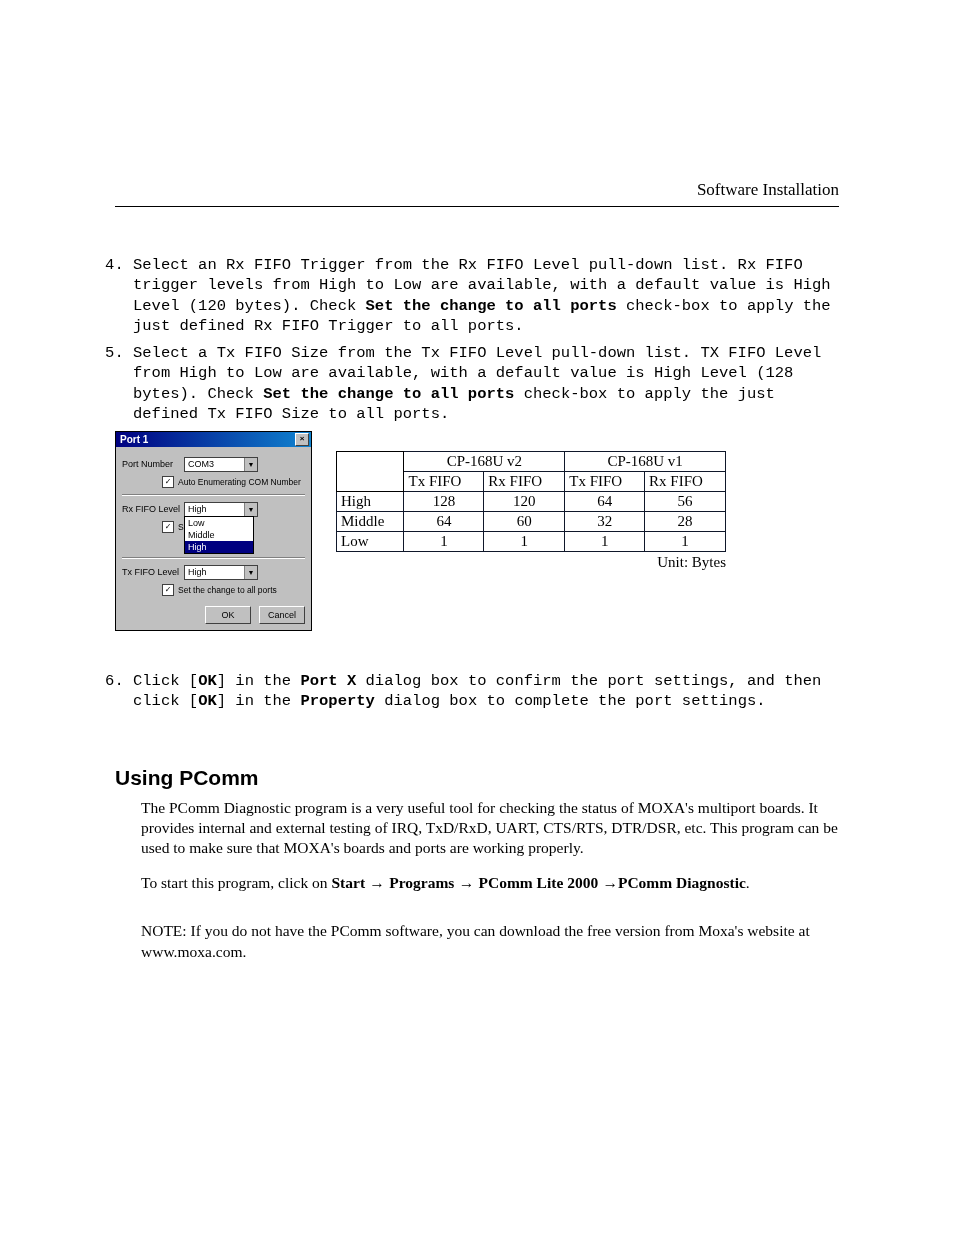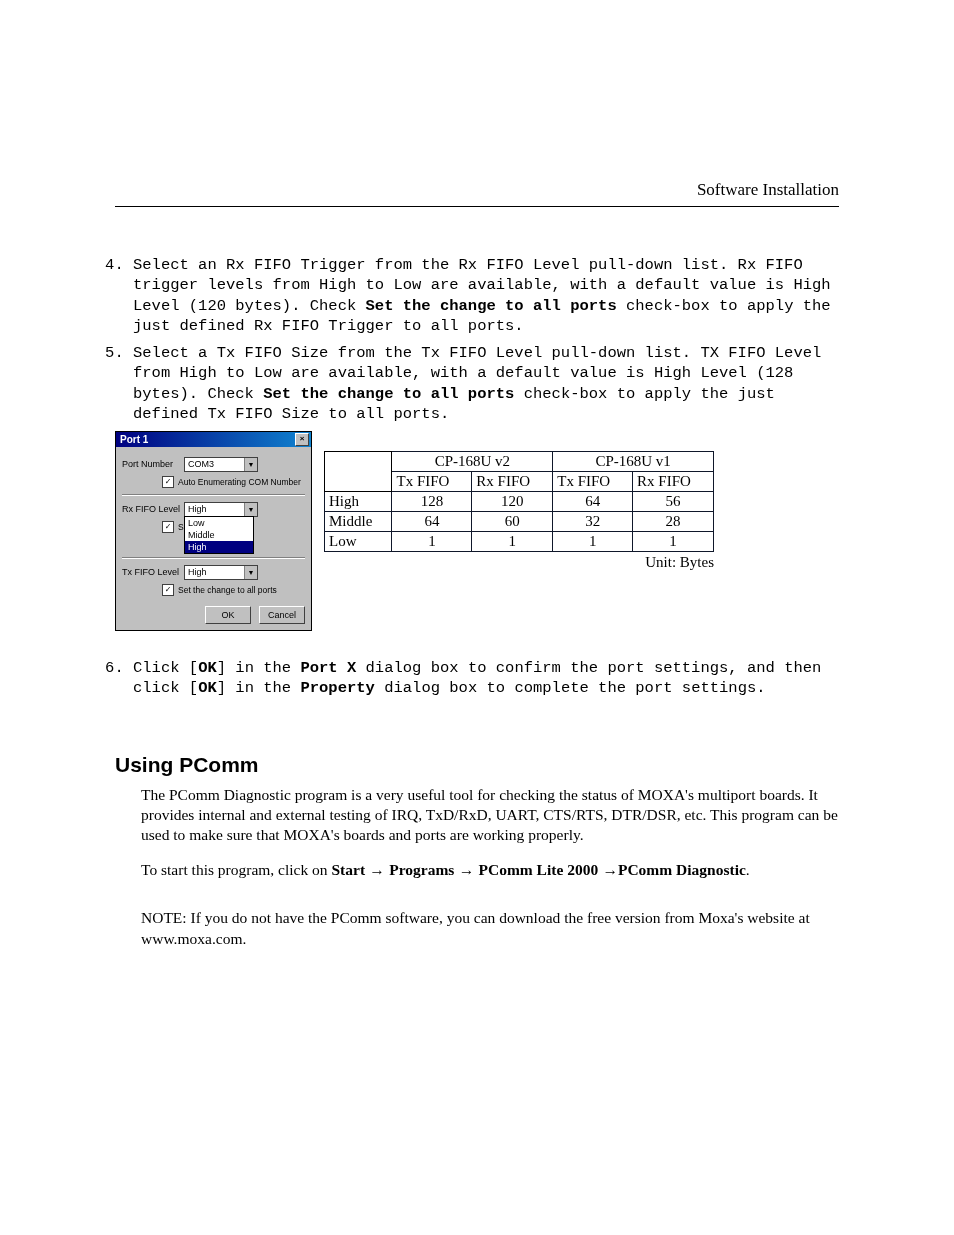--- a/index.html
+++ b/index.html
@@ -31,21 +31,21 @@
   }
   ol li {
     margin-bottom: 6px;
     line-height: 1.32;
     font-size: 15.5px;
   }
   .bold { font-weight: bold; }
   .fig-row {
     display: flex;
     align-items: flex-start;
-    gap: 12px;
+    gap: 24px;
     margin: 4px 0 10px 0;
   }
   
   .dialog {
     width: 195px;
     font-family: Tahoma, Arial, sans-serif;
     font-size: 9px;
     background: #c0c0c0;
     border: 1px solid #000;
   }
@@ -254,21 +254,21 @@
           <td>1</td>
           <td>1</td>
           <td>1</td>
         </tr>
       </tbody>
         </table>
       <div class="unit">Unit: Bytes</div>
     </div>
   </div>
 
-  <ol start="6" style="margin-top:27px;">
+  <ol start="6" style="margin-top:40px;">
     <li>
       <span>Click [</span><span class="bold">OK</span><span>] in the </span><span class="bold">Port X</span><span> dialog box to confirm the port settings, and then click [</span><span class="bold">OK</span><span>] in the </span><span class="bold">Property</span><span> dialog box to complete the port settings.</span>
     </li>
   </ol>
 
   <div class="section-h">Using PComm</div>
 
   <div class="para">The PComm Diagnostic program is a very useful tool for checking the status of MOXA's multiport boards. It provides internal and external testing of IRQ, TxD/RxD, UART, CTS/RTS, DTR/DSR, etc. This program can be used to make sure that MOXA's boards and ports are working properly.</div>
 
   <div class="para">

